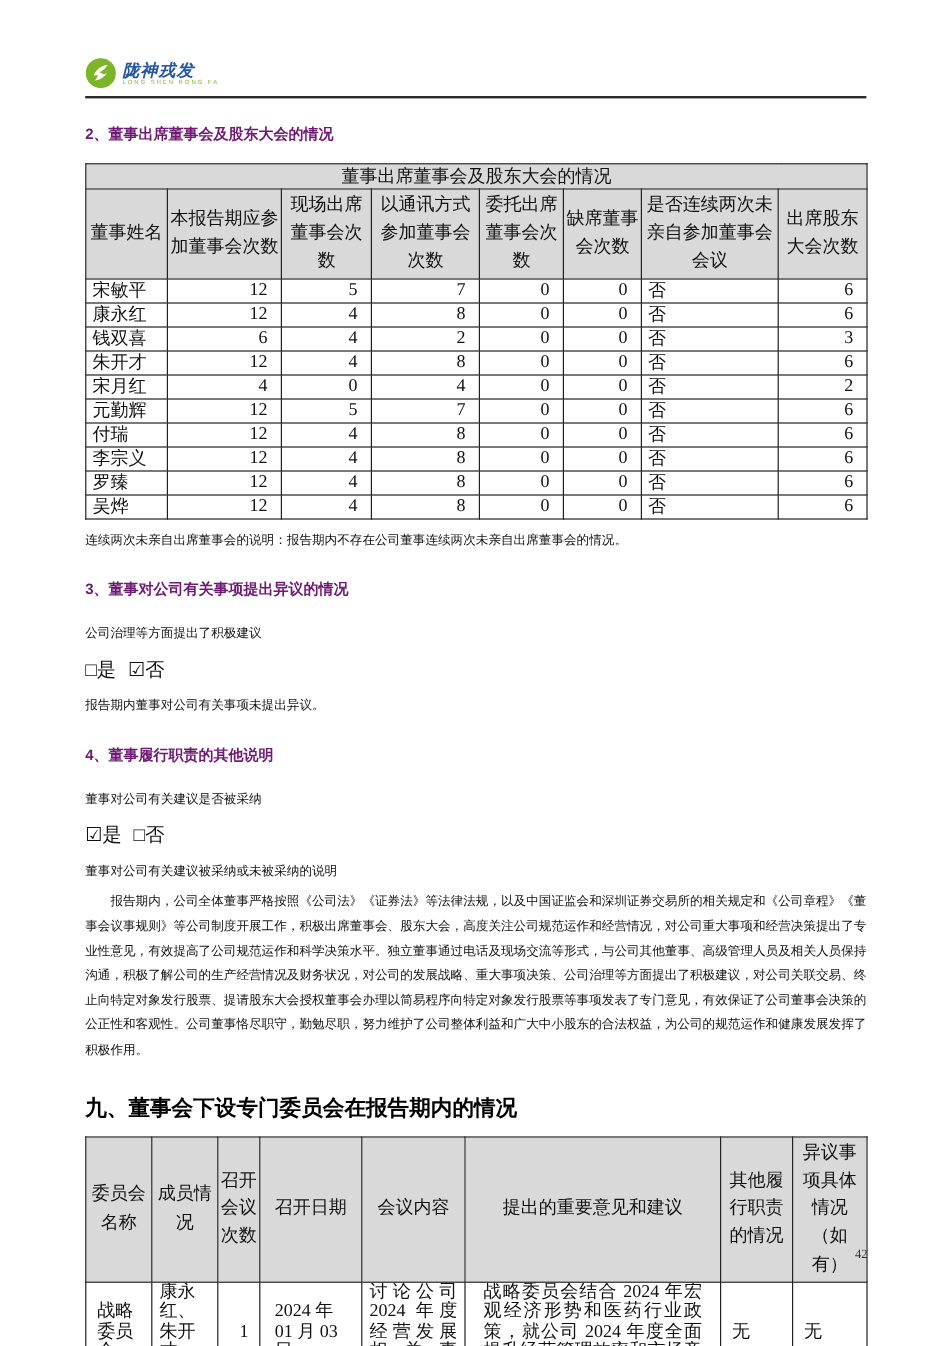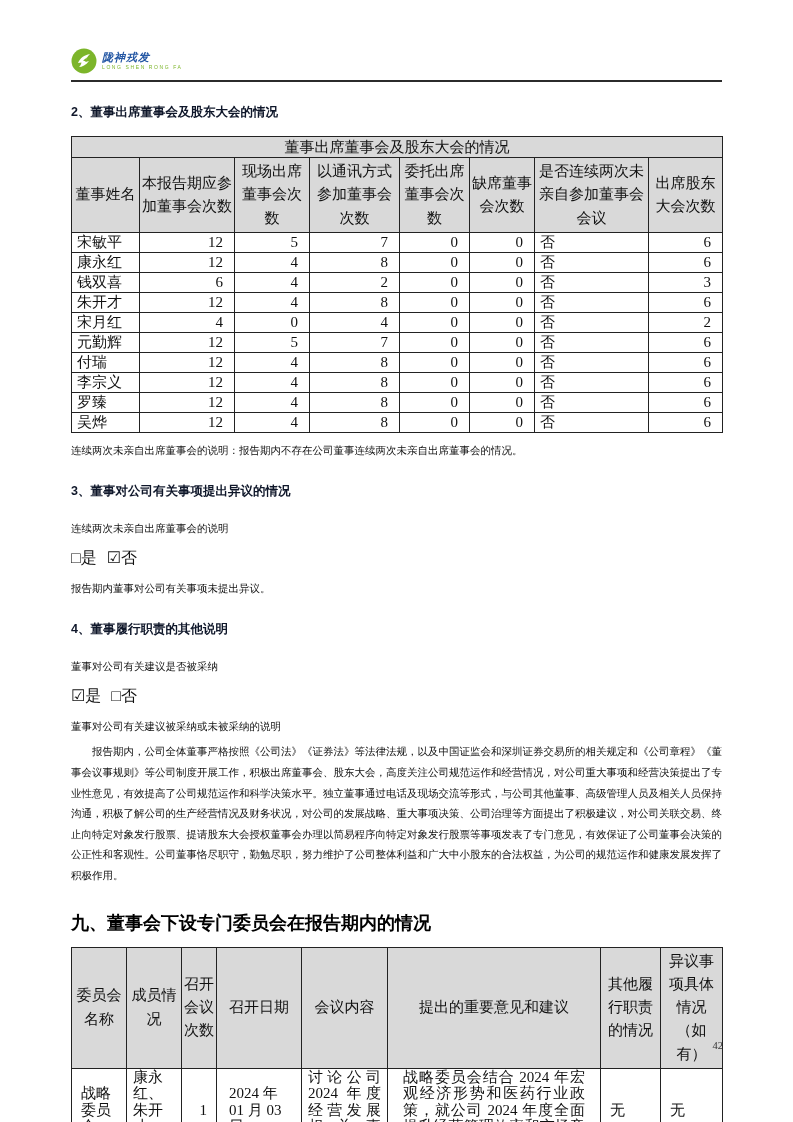--- a/index.html
+++ b/index.html
@@ -19,32 +19,32 @@
     display: flex; justify-content: space-between; align-items: flex-end;
     padding-top: 48px; padding-bottom: 6px;
     border-bottom: 2.5px solid #2b2b2b;
   }
   .logo { display: flex; align-items: center; gap: 5px; }
   .logo-mark { width: 26px; height: 26px; flex: 0 0 auto; }
   .logo-text { display: flex; flex-direction: column; line-height: 1; }
   .logo-cn {
     font-family: "Liberation Sans", "DejaVu Sans", sans-serif;
     font-weight: bold; font-style: italic;
-    font-size: 11px; letter-spacing: 1px; color: #2457a4;
+    font-size: 14px; letter-spacing: 1px; color: #2457a4;
   }
   .logo-en {
     font-family: "Liberation Sans", "DejaVu Sans", sans-serif;
     font-size: 5px; letter-spacing: 1.6px; color: #7cb52a; margin-top: 2px;
   }
   .doc-title { font-size: 11px; color: #111; padding-bottom: 2px; }
 
   
   .h-sub {
     font-family: "Liberation Sans", "DejaVu Sans", sans-serif;
-    font-weight: bold; font-size: 12.5px; color: #0f172a;
+    font-weight: bold; font-size: 12.5px; color: #701a75;
   }
   .h-main {
     font-family: "Liberation Sans", "DejaVu Sans", sans-serif;
     font-weight: bold; font-size: 18px; color: #000;
   }
   .body-line { font-size: 10.5px; line-height: 1.25; }
   .check-line { font-size: 16px; }
   .check-line .cb { margin-right: 10px; }
 
   .para {
@@ -257,21 +257,21 @@
             <td>0</td>
             <td>否</td>
             <td>6</td>
           </tr>
         </tbody>
     </table>
 
     <p class="body-line mt-note">连续两次未亲自出席董事会的说明：报告期内不存在公司董事连续两次未亲自出席董事会的情况。</p>
 
     <h3 class="h-sub mt-h3">3、董事对公司有关事项提出异议的情况</h3>
-    <p class="body-line mt-q">连续两次未亲自出席董事会的说明</p>
+    <p class="body-line mt-q">公司治理等方面提出了积极建议</p>
     <p class="check-line mt-cb">
       <span class="cb">□是</span><span class="cb">☑否</span>
     </p>
     <p class="body-line mt-ans">报告期内董事对公司有关事项未提出异议。</p>
 
     <h3 class="h-sub mt-h4">4、董事履行职责的其他说明</h3>
     <p class="body-line mt-q">董事对公司有关建议是否被采纳</p>
     <p class="check-line mt-cb">
       <span class="cb">☑是</span><span class="cb">□否</span>
     </p>

